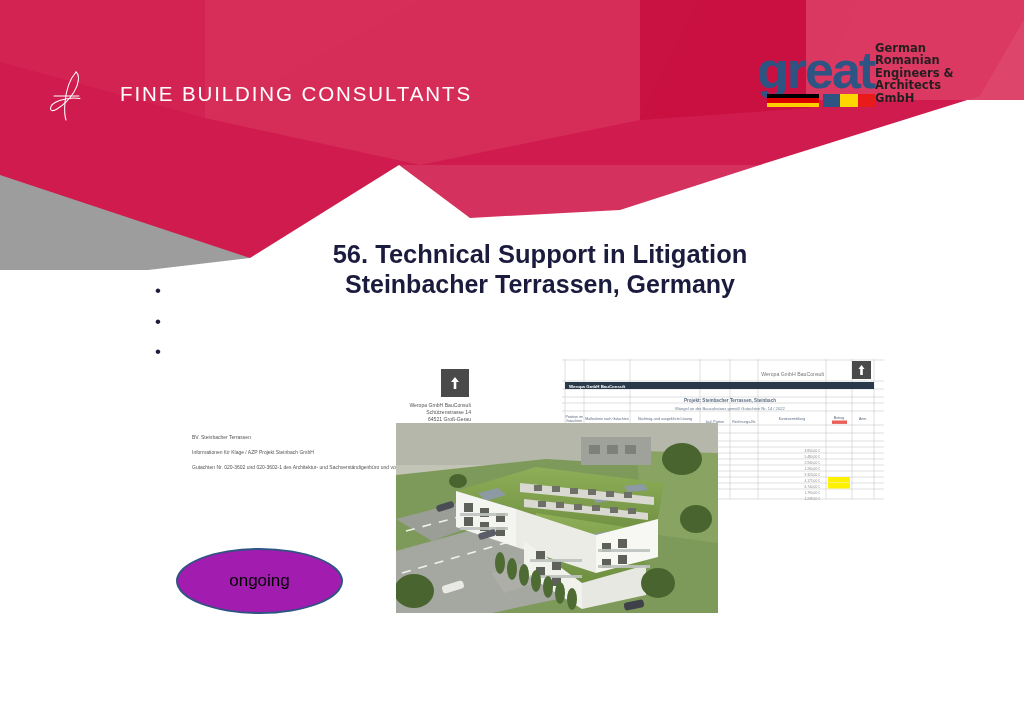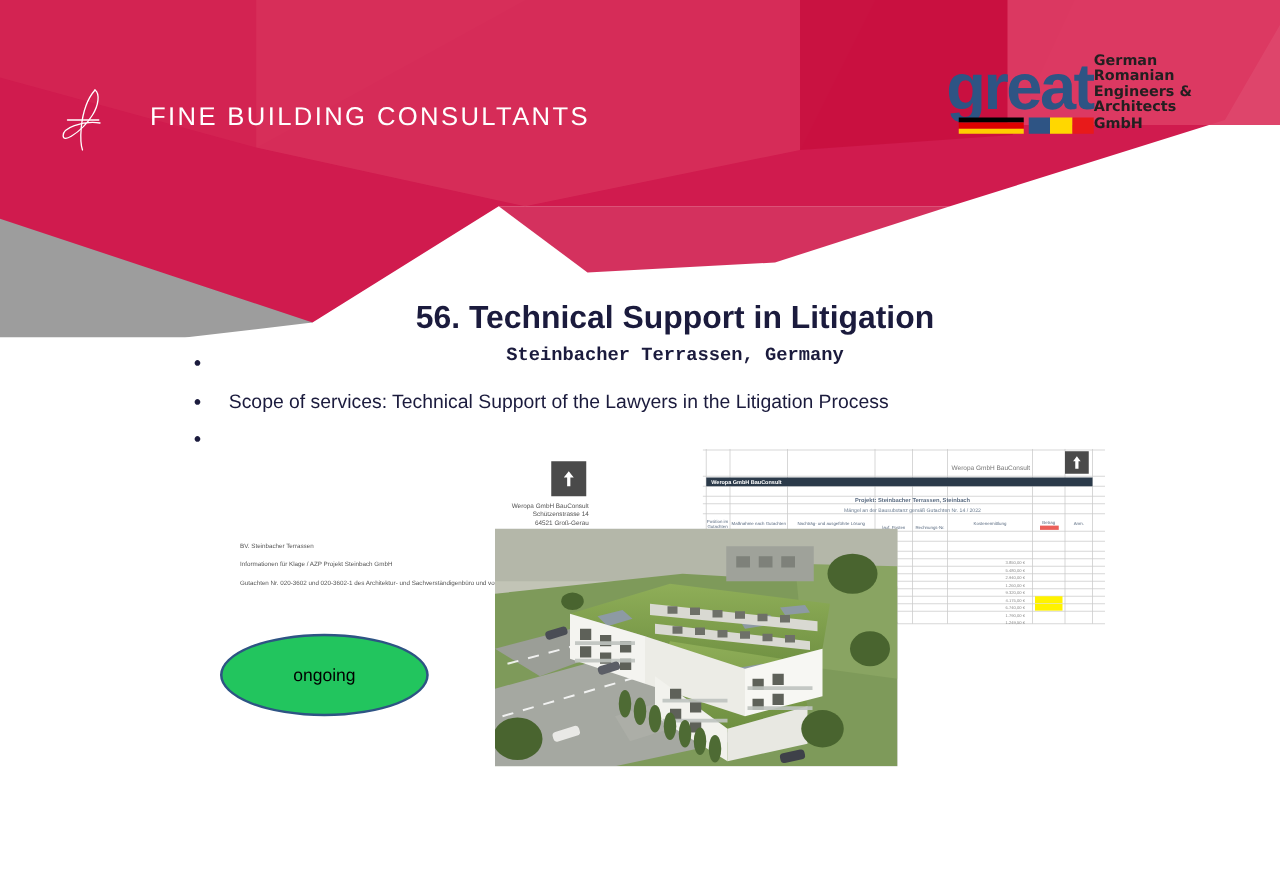--- a/index.html
+++ b/index.html
@@ -28,21 +28,21 @@
   .flag.de i{flex:1;display:block;}
   .flag.ro i{flex:1;display:block;}
   #great-tagline{position:absolute;left:118px;top:2px;font-size:11.5px;
                  line-height:12.4px;color:#231f20;font-weight:bold;
                  font-family:"DejaVu Sans",sans-serif;}
 
   
   #title-block{position:absolute;left:110px;top:203px;width:860px;
                text-align:center;color:#1b1b3d;}
   #slide-title{font-size:25.5px;line-height:31px;font-weight:bold;margin-top:36px;}
-  #slide-subtitle{font-size:15px;line-height:29px;font-weight:bold;font-family:Liberation Mono, monospace;}
+  #slide-subtitle{font-size:25px;line-height:29px;font-weight:bold;}
 
   
   #bullets{position:absolute;left:155px;top:280px;width:800px;color:#1b1b3d;}
   .bullet{display:flex;align-items:flex-start;margin-bottom:8.5px;}
   .bullet-dot{flex:0 0 28px;font-size:17px;line-height:22px;text-align:left;}
   .bullet-text{font-size:15.5px;line-height:22px;}
 
   
   #letter-doc{position:absolute;left:176px;top:360px;width:330px;height:160px;
               background:#fff;}
@@ -59,24 +59,24 @@
   #spreadsheet{position:absolute;left:562px;top:359px;width:322px;height:155px;
                background:#fff;overflow:hidden;}
   #spreadsheet svg{display:block;}
 
   
   #building-render{position:absolute;left:396px;top:423px;width:322px;height:190px;
                    overflow:hidden;background:#b9bdb2;}
   #building-render svg{display:block;}
 
   
-  #ongoing-badge{position:absolute;left:176px;top:507px;width:163px;height:62px;
-                 border-radius:50%;background:#22c55e;border:2.6px solid #2e5484;
+  #ongoing-badge{position:absolute;left:176px;top:548px;width:163px;height:62px;
+                 border-radius:50%;background:#a21caf;border:2.6px solid #2e5484;
                  display:flex;align-items:center;justify-content:center;
-                 color:#000;font-size:14px;}
+                 color:#000;font-size:17px;}
 </style>
 </head>
 <body>
 
 <div id="header-graphics">
   <svg width="1024" height="270" viewBox="0 0 1024 270">
 
     <polygon points="0,150 95,150 250,258 148,270 0,270" fill="#9D9D9D"></polygon>
 
     <polygon points="0,0 1024,0 1024,20 980,96 760,165 399,165 250,258 0,175" fill="#D01B4E"></polygon>
@@ -134,21 +134,20 @@
   <div id="slide-title">56. Technical Support in Litigation</div>
   <div id="slide-subtitle">Steinbacher Terrassen, Germany</div>
 </div>
 
 <div id="bullets">
   <div class="bullet">
     <span class="bullet-dot">•</span>
   </div>
   <div class="bullet">
     <span class="bullet-dot">•</span>
-    <span class="bullet-text">Scope of services: Technical Support of the Lawyers in the Litigation Process</span>
   </div>
   <div class="bullet">
     <span class="bullet-dot">•</span>
   </div>
 </div>
 
 <div id="letter-doc">
   <div id="letter-mark">
     <svg width="14" height="16" viewBox="0 0 14 16">
       <path d="M7 2 L11 7 L8.3 7 L8.3 14 L5.7 14 L5.7 7 L3 7 Z" fill="#ffffff"></path>

